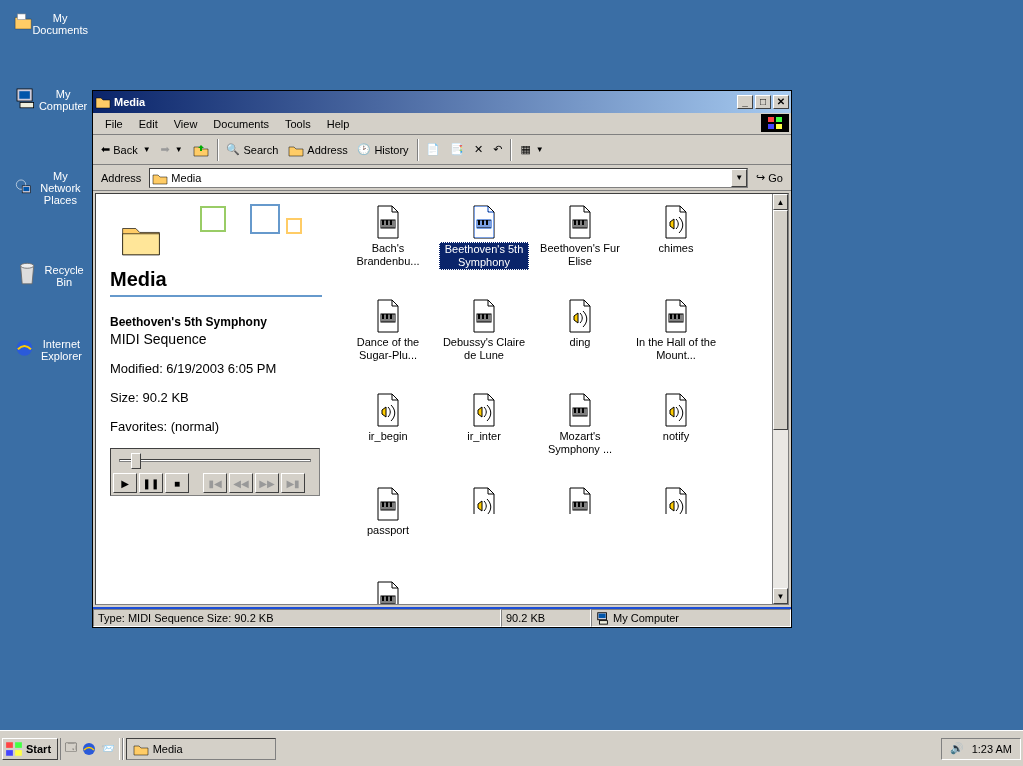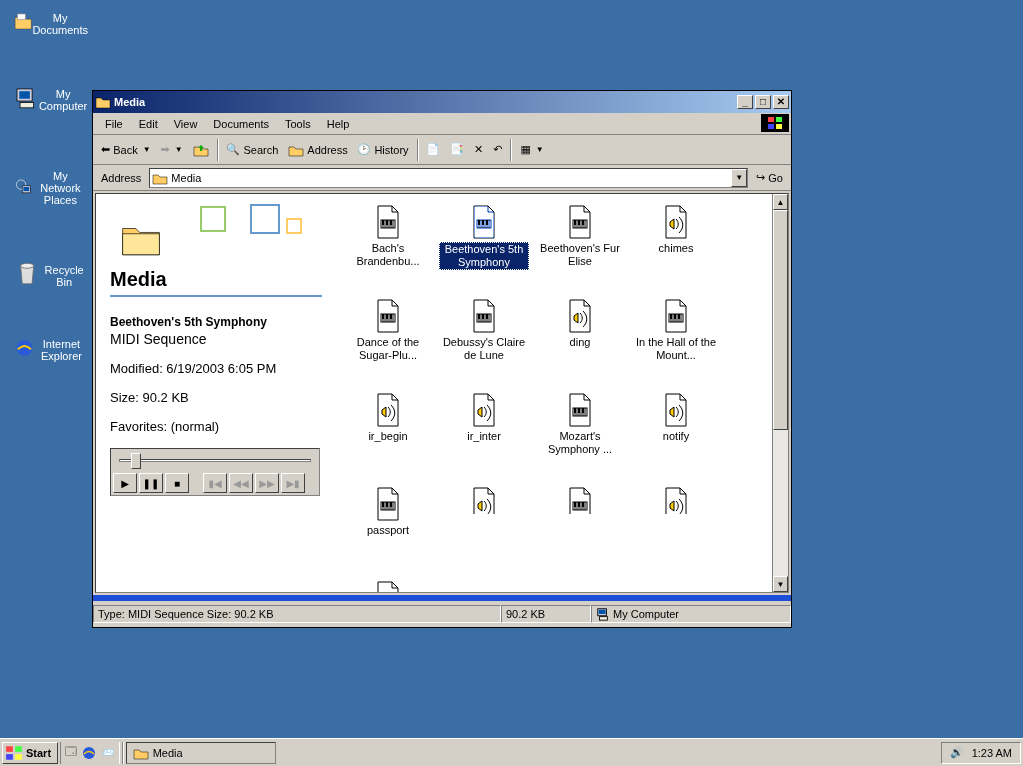--- a/index.html
+++ b/index.html
@@ -298,44 +298,44 @@
   position: absolute;
   left: 0; top: 0; right: 0;
   height: 220px;
   background: #d4d0c8;
   border: 1px solid #fff;
   border-right-color: #404040;
   border-bottom-color: #404040;
 }
 
 .statusbar {
-  height: 32px;
-  background: #d4d0c8;
-  display: flex;
-  align-items: center;
-  border-top: 6px solid #1d4ed8;
+  height: 20px;
+  background: #d4d0c8;
+  display: flex;
+  align-items: center;
+  border-top: 2px solid #1d4ed8;
 }
 .statusbar .sb-cell {
   border: 1px solid #808080;
   border-top-color: #808080;
   border-left-color: #808080;
   border-right-color: #fff;
   border-bottom-color: #fff;
   padding: 1px 4px;
   height: 18px;
   display: flex;
   align-items: center;
   gap: 3px;
 }
 
 
 .taskbar {
   position: absolute;
   left: 0; bottom: 0; right: 0;
-  height: 28px;
+  height: 36px;
   background: #d4d0c8;
   border-top: 1px solid #fff;
   display: flex;
   align-items: center;
   padding: 2px;
   gap: 2px;
 }
 .start-btn {
   height: 22px;
   padding: 0 6px 0 2px;

